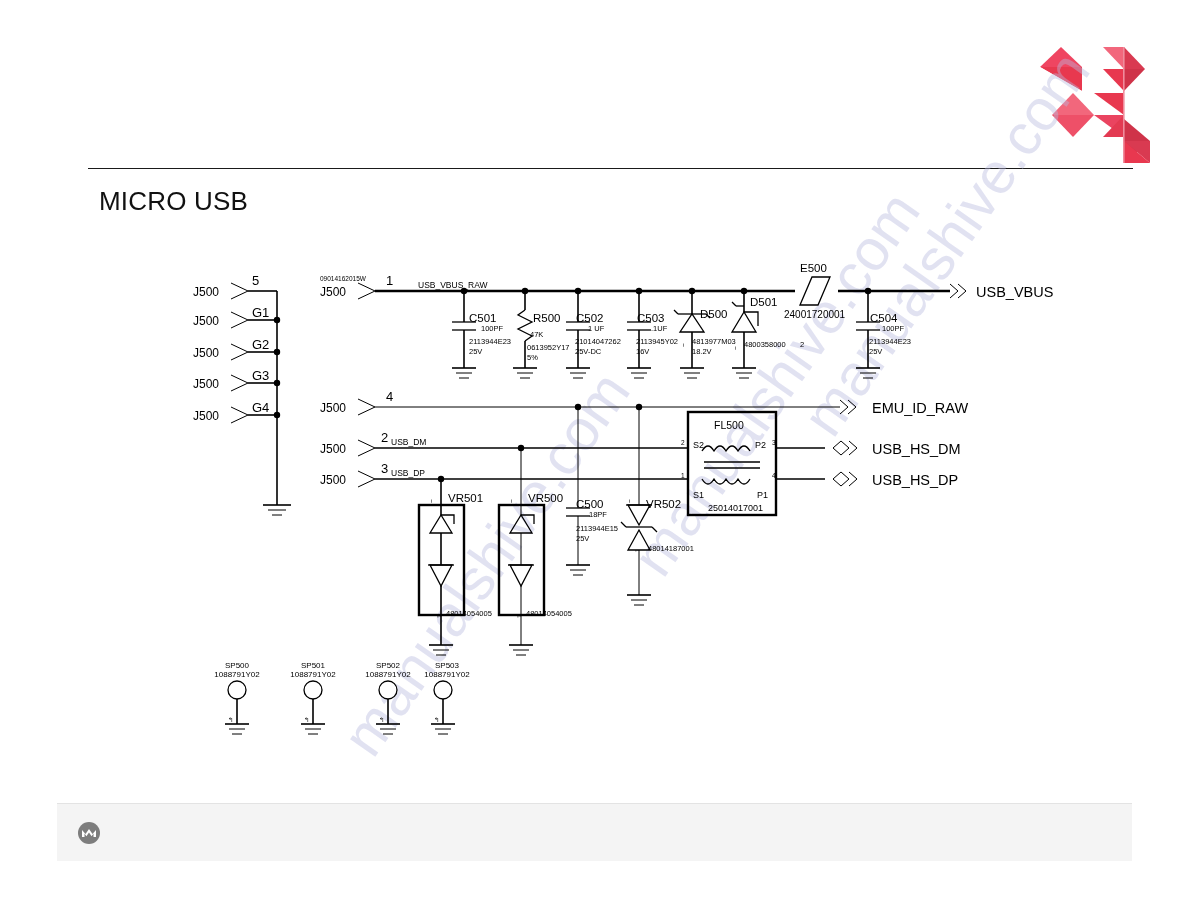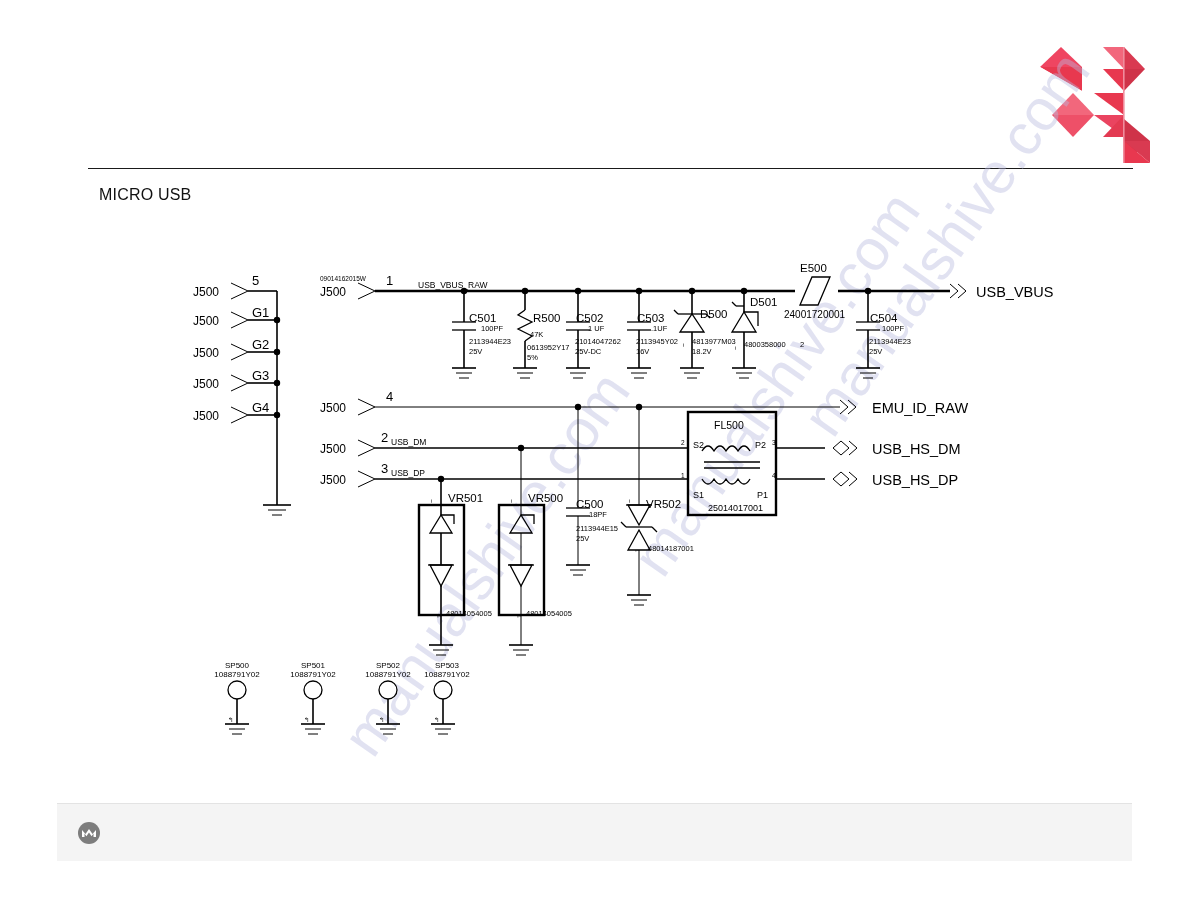--- a/index.html
+++ b/index.html
@@ -36,21 +36,21 @@
     top: 168px;
     width: 1045px;
     height: 0;
     border-top: 1.5px solid #1a1a1a;
   }
   
   .slide-title {
     position: absolute;
     left: 99px;
     top: 186px;
-    font-size: 16px;
+    font-size: 26px;
     letter-spacing: 0.2px;
     color: #111111;
     font-family: "Liberation Sans", sans-serif;
   }
   
   .schematic {
     position: absolute;
     left: 0;
     top: 0;
     width: 1188px;

